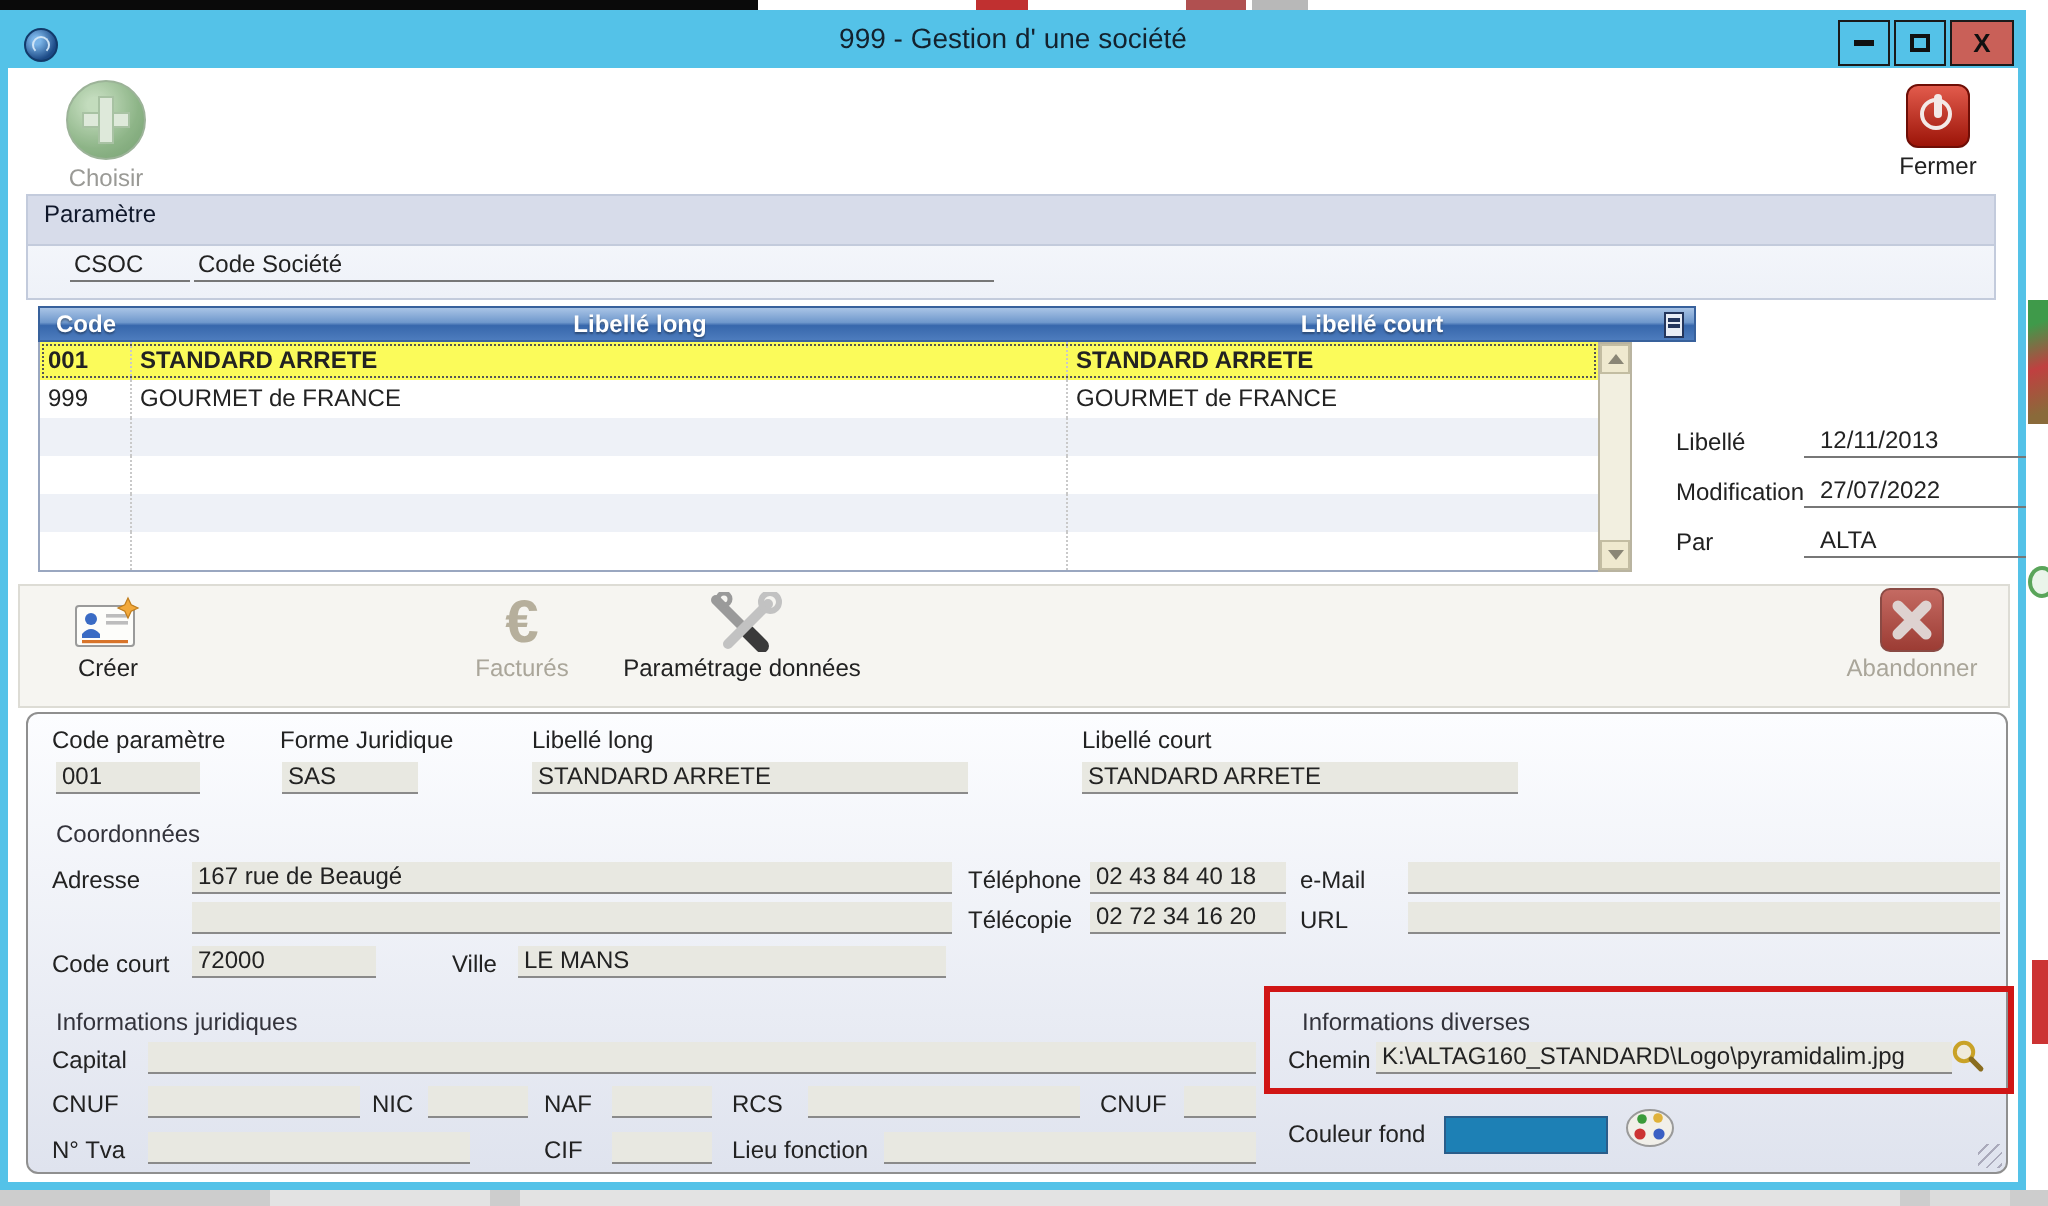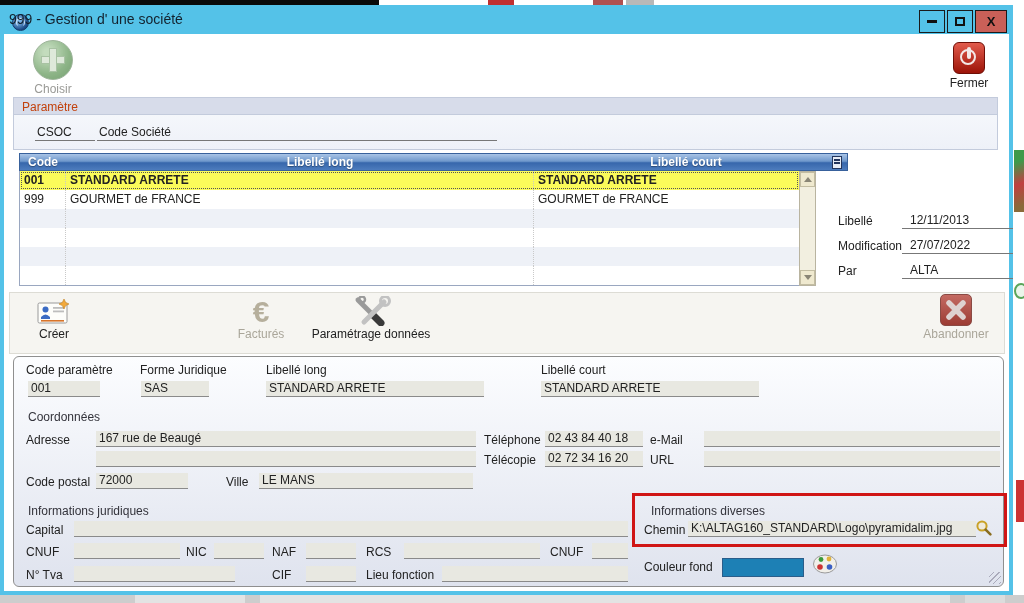--- a/index.html
+++ b/index.html
@@ -7,21 +7,21 @@
   .screen{position:relative;width:1024px;height:603px;background:#ffffff;overflow:hidden;
           font-family:"Liberation Sans",sans-serif;font-size:12px;color:#222;}
   .abs{position:absolute;}
 
   
   .frag{position:absolute;}
   
   .window{position:absolute;left:0;top:5px;width:1013px;height:590px;box-sizing:border-box;
           border:4px solid #54c2e8;background:#fff;}
   .titlebar{position:absolute;left:0;top:5px;width:1013px;height:29px;background:#54c2e8;}
-  .title-text{position:absolute;left:9px;top:6px;width:100%;text-align:left;font-size:14px;color:#13222e;}
+  .title-text{position:absolute;left:0;top:6px;width:100%;text-align:center;font-size:14px;color:#13222e;}
   .win-icon{position:absolute;left:12px;top:9px;width:15px;height:15px;border-radius:50%;
             background:radial-gradient(circle at 35% 35%, #7ab4e8 15%, #1c4a86 70%);border:1px solid #123a6a;}
   .win-icon:after{content:"";position:absolute;left:3px;top:3px;width:7px;height:7px;border-radius:50%;
             border:1.5px solid #cfe4f6;border-bottom-color:transparent;display:block;}
   .controls{position:absolute;right:6px;top:5px;display:flex;}
   .wbtn{width:26px;height:23px;border:1px solid #1a1a1a;box-sizing:border-box;margin-left:2px;
         display:flex;align-items:center;justify-content:center;background:#54c2e8;}
   .wbtn.close{width:32px;background:#c96058;font-weight:bold;font-size:13px;color:#101010;}
   .glyph-min{width:10px;height:3px;background:#111;}
   .glyph-max{width:10px;height:9px;border:2px solid #111;box-sizing:border-box;}
@@ -37,21 +37,21 @@
   .lbl-disabled{color:#9a9a96;}
   .icon-fermer{width:30px;height:30px;border-radius:6px;margin:0 auto;position:relative;
      background:linear-gradient(#e25b4c,#9c1408);border:1px solid #6e0e06;}
   .icon-fermer .ring{position:absolute;left:6px;top:6px;width:16px;height:16px;border-radius:50%;
      border:2.5px solid #f3e9e7;box-sizing:border-box;}
   .icon-fermer .bar{position:absolute;left:13px;top:4px;width:3.5px;height:12px;background:#f3e9e7;border-radius:2px;}
 
   
   .param-group{position:absolute;left:13px;top:97px;width:985px;height:53px;box-sizing:border-box;
      border:1px solid #c3cbdc;background:linear-gradient(#f8fafd,#eef1f8);}
-  .group-band{height:17px;background:#d7dcea;border-bottom:1px solid #c3cbdc;padding:2px 0 0 8px;box-sizing:border-box;color:#c2410c;}
+  .group-band{height:25px;background:#d7dcea;border-bottom:1px solid #c3cbdc;padding:2px 0 0 8px;box-sizing:border-box;color:#0f172a;}
   .ufld{position:absolute;border-bottom:1px solid #777;height:15px;line-height:15px;padding:0 2px;background:transparent;white-space:nowrap;}
 
   
   .thead{position:absolute;left:19px;top:153px;width:829px;height:18px;box-sizing:border-box;
     background:linear-gradient(#a9c4e6 0%,#6f98cc 45%,#3767ac 55%,#4d7cbd 100%);
     border:1px solid #38619c;color:#fff;font-weight:bold;}
   .thead .hc{position:absolute;top:1px;white-space:nowrap;text-shadow:0 1px 1px rgba(0,0,0,.35);}
   .clip-icon{position:absolute;right:5px;top:2px;width:10px;height:13px;background:#e8edf6;border:1px solid #23355c;box-sizing:border-box;}
   .clip-icon:before{content:"";display:block;margin:2px 1px 0 1px;height:2px;background:#23355c;}
   .clip-icon:after{content:"";display:block;margin:1px 1px 0 1px;height:2px;background:#23355c;}
@@ -280,21 +280,21 @@
     <span class="lbl" style="left:470px;top:76px;">Téléphone</span>
     <div class="fld" style="left:531px;top:74px;width:92px;">02 43 84 40 18</div>
     <span class="lbl" style="left:636px;top:76px;">e-Mail</span>
     <div class="fld" style="left:690px;top:74px;width:290px;"></div>
 
     <span class="lbl" style="left:470px;top:96px;">Télécopie</span>
     <div class="fld" style="left:531px;top:94px;width:92px;">02 72 34 16 20</div>
     <span class="lbl" style="left:636px;top:96px;">URL</span>
     <div class="fld" style="left:690px;top:94px;width:290px;"></div>
 
-    <span class="lbl" style="left:12px;top:118px;">Code postal</span>
+    <span class="lbl" style="left:12px;top:118px;">Code court</span>
     <div class="fld" style="left:82px;top:116px;width:86px;">72000</div>
     <span class="lbl" style="left:212px;top:118px;">Ville</span>
     <div class="fld" style="left:245px;top:116px;width:208px;">LE MANS</div>
 
     <span class="hdr" style="left:14px;top:147px;">Informations juridiques</span>
 
     <span class="lbl" style="left:12px;top:166px;">Capital</span>
     <div class="fld" style="left:60px;top:164px;width:548px;"></div>
 
     <span class="lbl" style="left:12px;top:188px;">CNUF</span>

